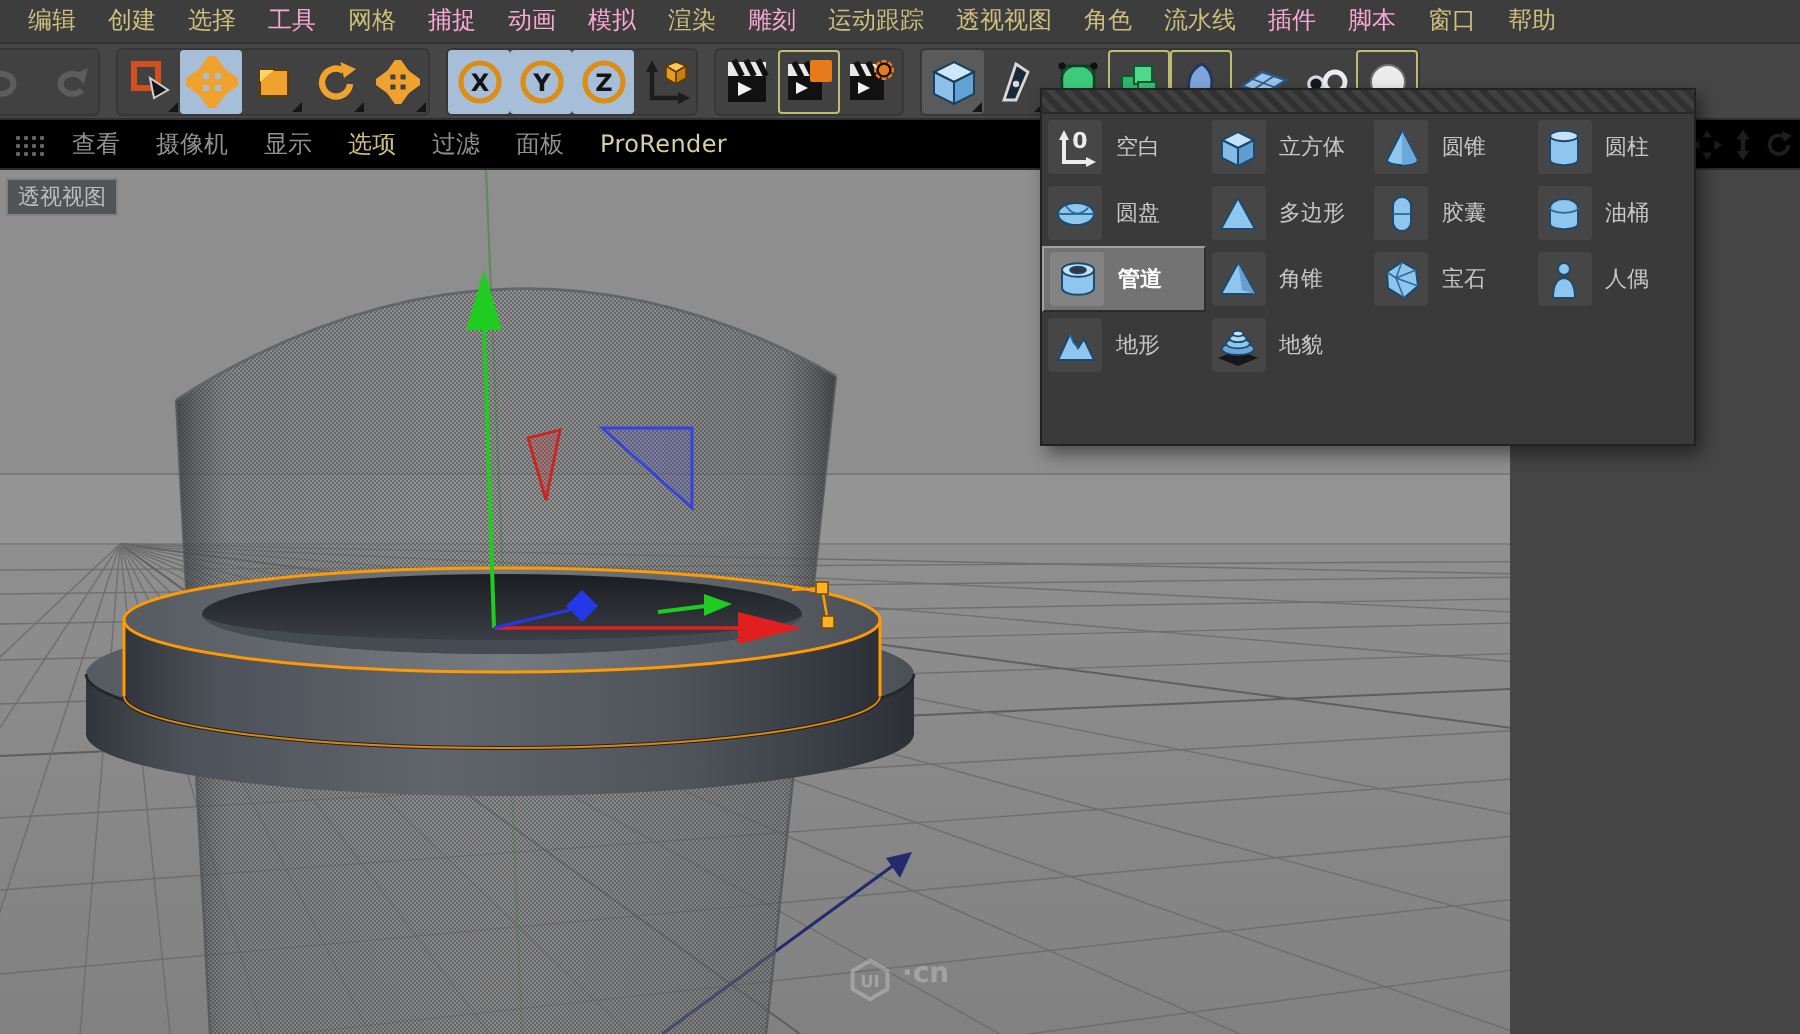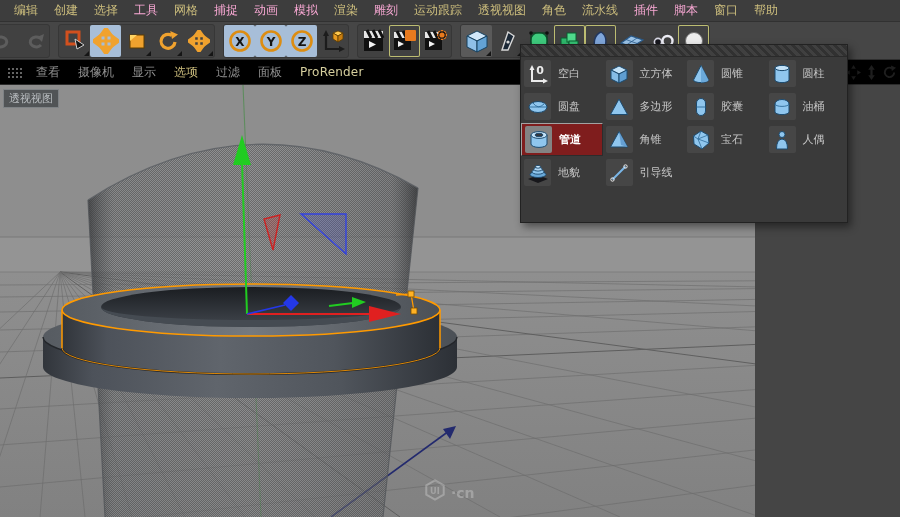--- a/index.html
+++ b/index.html
@@ -35,33 +35,33 @@
   .vitem.acc{color:#cdbe7d}
   .vitem.dim{color:#909090}
   .vitem.pro{color:#d6cf9e;font-weight:normal;letter-spacing:.2px}
   .vspace{flex:1}
   .vnav{display:flex;align-items:center;gap:1px;border-left:1px solid #575757;padding-left:5px;height:20px}
   .vnav .nb{width:17px;height:18px;display:flex;align-items:center;justify-content:center;cursor:default}
   
   .viewport{position:relative;width:755px;height:432px;background:#4c1d95;overflow:hidden}
   .viewlabel{position:absolute;left:3px;top:4px;font-size:11px;color:#b9bdc0;
     background:#515456;border:1px solid #7e8285;padding:1px 5px;z-index:5}
-  .watermark{position:absolute;left:424px;top:394px;display:flex;align-items:flex-end;gap:5px;
+  .watermark{position:absolute;left:424px;top:394px;display:flex;align-items:flex-start;gap:5px;
     color:rgba(238,238,238,.30);font-size:14px;font-weight:bold;z-index:5}
   
   .panel{position:absolute;left:520px;top:44px;width:326px;z-index:40;
     background:#3a3a3a;border:1px solid #222;box-shadow:3px 4px 8px rgba(0,0,0,.45)}
   .phead{height:11px;background:repeating-linear-gradient(45deg,#313131 0 3px,#404040 3px 6px);
     border-bottom:1px solid #2a2a2a}
   .pgrid{display:grid;grid-template-columns:repeat(4,1fr);grid-template-rows:repeat(5,33px)}
   .pcell{display:flex;align-items:center;padding:2px 2px 2px 3px;box-sizing:border-box;cursor:default}
   .ibox{width:27px;height:27px;background:#464646;border-radius:2px;flex:none;
     display:flex;align-items:center;justify-content:center}
   .plabel{margin-left:7px;font-size:11px;color:#c7c7c7;white-space:nowrap}
-  .pcell.sel{background:#7f1d1d;border:1px solid;border-color:#a2a2a2 #2c2c2c #2c2c2c #a2a2a2}
+  .pcell.sel{background:#737373;border:1px solid;border-color:#a2a2a2 #2c2c2c #2c2c2c #a2a2a2}
   .pcell.sel .ibox{background:#838383}
   .pcell.sel .plabel{color:#fff;font-weight:bold}
 </style>
 </head>
 <body>
 
 <div class="menubar">
   <span class="mitem acc">编辑</span>
   <span class="mitem acc">创建</span>
   <span class="mitem acc">选择</span>
@@ -608,41 +608,40 @@
     <div class="pcell">
       <span class="ibox">
         <svg width="22" height="22" viewBox="0 0 22 22">
             <circle cx="11" cy="5.5" r="3" fill="#8fc6ee" stroke="#1c4a6e" stroke-width="1"></circle>
             <path d="M5.5 20 Q5.5 10.5 11 10 Q16.5 10.5 16.5 20 Z" fill="#8fc6ee" stroke="#1c4a6e" stroke-width="1"></path>
           </svg>
       </span>
       <span class="plabel">人偶</span>
     </div>
 
+    <div class="pcell">
+      <span class="ibox">
+        <svg width="22" height="22" viewBox="0 0 22 22">
+            <polygon points="2,18 8,5 12,12 15,7.5 20,18" fill="#8fc6ee" stroke="#1c4a6e" stroke-width="1"></polygon>
+            <polyline points="8,5 9.5,9 12,12" fill="none" stroke="#2e6b99" stroke-width=".8"></polyline>
+          </svg>
+      </span>
+      <span class="plabel">地形</span>
+    </div>
 
     <div class="pcell">
       <span class="ibox">
         <svg width="22" height="22" viewBox="0 0 22 22">
             <polygon points="11,13 21,17 11,21 1,17" fill="#17171b"></polygon>
             <ellipse cx="11" cy="12.5" rx="8" ry="3" fill="#69a8d8" stroke="#1c4a6e" stroke-width=".9"></ellipse>
             <ellipse cx="11" cy="9.8" rx="6" ry="2.4" fill="#8fc6ee" stroke="#1c4a6e" stroke-width=".9"></ellipse>
             <ellipse cx="11" cy="7.2" rx="4.2" ry="1.9" fill="#b0d6f2" stroke="#1c4a6e" stroke-width=".9"></ellipse>
             <ellipse cx="11" cy="4.8" rx="2.6" ry="1.4" fill="#c9e6fa" stroke="#1c4a6e" stroke-width=".9"></ellipse>
           </svg>
       </span>
       <span class="plabel">地貌</span>
     </div>
 
-    <div class="pcell">
-      <span class="ibox">
-        <svg width="22" height="22" viewBox="0 0 22 22">
-            <line x1="4.5" y1="17.5" x2="17.5" y2="4.5" stroke="#7ab6e8" stroke-width="2"></line>
-            <circle cx="4.5" cy="17.5" r="1.7" fill="none" stroke="#ececec" stroke-width="1"></circle>
-            <circle cx="17.5" cy="4.5" r="1.7" fill="none" stroke="#ececec" stroke-width="1"></circle>
-          </svg>
-      </span>
-      <span class="plabel">引导线</span>
-    </div>
 
     <div class="pcell"></div>
     <div class="pcell"></div>
   </div>
 </div>
 
 </body></html>

